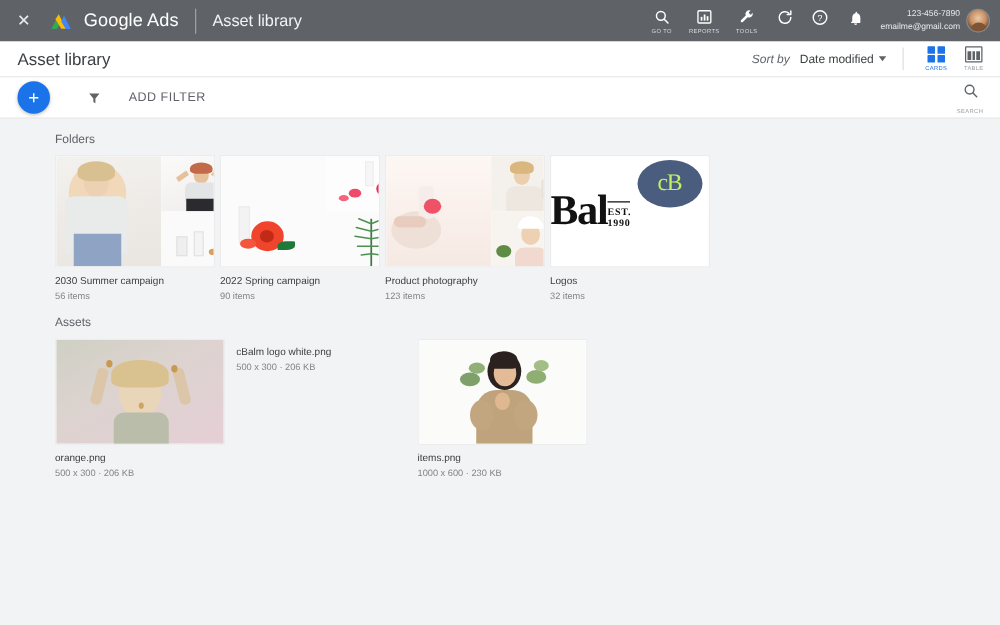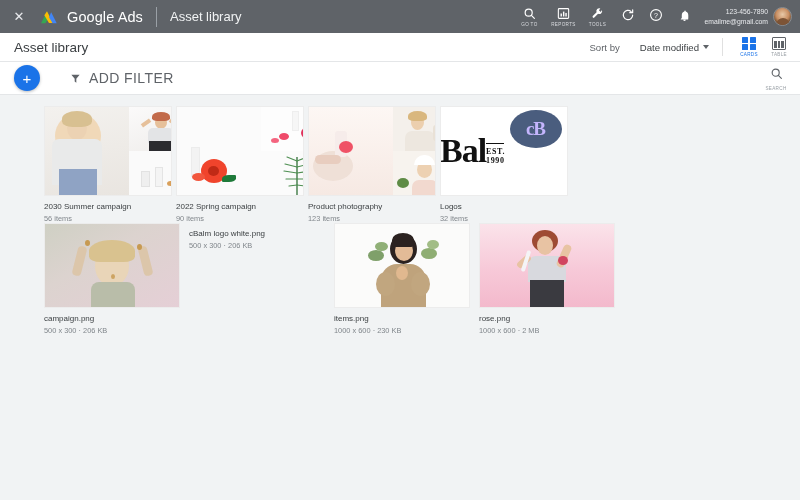--- a/index.html
+++ b/index.html
@@ -70,21 +70,21 @@
 
   
   .titlebar {
     height: 29px; background: #fff;
     display: flex; align-items: center;
     padding: 0 6px 0 14px;
     border-bottom: 1px solid #e4e6e8;
   }
   .page-title { font-size: 13.5px; color: #3c4043; }
   .titlebar-right { margin-left: auto; display: flex; align-items: center; }
-  .sortby { font-size: 9.6px; color: #5f6368; margin-right: 20px; }
+  .sortby { font-size: 9.6px; color: #5f6368; margin-right: 8px; font-style: italic; }
   .sortval {
     font-size: 9.6px; color: #3c4043; cursor: pointer;
     display: flex; align-items: center; gap: 4px;
   }
   .caret {
     width: 0; height: 0; border-left: 3.5px solid transparent;
     border-right: 3.5px solid transparent; border-top: 4px solid #5f6368;
   }
   .vbar { width: 1px; height: 18px; background: #e0e0e0; margin: 0 11px 0 13px; }
   .viewtog {
@@ -111,22 +111,22 @@
   }
   .fab {
     width: 26px; height: 26px; border-radius: 50%; background: #1a73e8;
     color: #fff; display: flex; align-items: center; justify-content: center;
     margin-left: 14px; cursor: pointer;
     box-shadow: 0 1px 3px rgba(60,64,67,.35);
     font-size: 15px; line-height: 1; font-weight: 300;
   }
   .filter-ico { margin-left: 30px; display: flex; align-items: center; }
   .addfilter {
-    font-size: 14px; letter-spacing: .4px; color: #5f6368;
-    margin-left: 8px; cursor: pointer; text-transform: uppercase;
+    font-size: 10px; letter-spacing: .4px; color: #5f6368;
+    margin-left: 22px; cursor: pointer; text-transform: uppercase;
   }
   .searchbtn {
     margin-left: auto; width: 36px;
     display: flex; flex-direction: column; align-items: center; gap: 2px; cursor: pointer;
   }
   .searchbtn .lbl { font-size: 4.6px; letter-spacing: .35px; color: #9aa0a6; text-transform: uppercase; }
 
   
   .content { padding: 11px 0 0 44px; }
   .sect-title { font-size: 9.6px; color: #5f6368; margin-bottom: 7px; }
@@ -184,21 +184,21 @@
   .logo-bah {
     font-family: "Liberation Serif", serif; font-weight: 700; font-size: 27px;
     color: #c0392b; line-height: 26px; letter-spacing: -.5px;
   }
   .logo-cb-wrap {
     width: 100%; height: 50%; background: #fff;
     display: flex; align-items: center; justify-content: center;
   }
   .logo-cb {
     width: 52px; height: 38px; border-radius: 50%; background: #4a5d7e;
-    color: #c4b5fd; font-family: "Liberation Serif", serif; font-weight: 700;
+    color: #bef264; font-family: "Liberation Serif", serif; font-weight: 400;
     font-size: 19px; display: flex; align-items: center; justify-content: center;
     letter-spacing: -1px;
     text-align: right;
   }
   .cbalm-tile {
     width: 100%; height: 100%; background: #cfcfcf;
     display: flex; flex-direction: column; align-items: center; justify-content: center;
   }
   .cbalm-word {
     font-family: "Liberation Serif", serif; font-weight: 700; font-size: 30px;
@@ -346,20 +346,21 @@
         <circle cx="10.5" cy="10.5" r="6.5"></circle>
           <line x1="15.4" y1="15.4" x2="21" y2="21" stroke-linecap="round"></line>
       </svg>
     </span>
     <span class="lbl">SEARCH</span>
   </div>
 </div>
 
 <div class="content">
 
+  <div class="sect-title">Folders</div>
 
   <div class="folder-row">
 
     <div class="folder">
       <div class="thumb">
         <div class="half ph ph-a">
           <div class="blob" style="width:46px;height:46px;left:10px;top:6px;background:#f0d8b8;"></div>
           <div class="person-head" style="width:20px;height:24px;left:22px;top:9px;background:#ecd2b3;"></div>
           <div class="blob" style="width:30px;height:16px;left:17px;top:4px;background:#d8c091;border-radius:50% 50% 35% 35%;"></div>
           <div class="person-body" style="width:50px;height:46px;left:7px;top:32px;background:#e9eaea;"></div>
@@ -464,37 +465,38 @@
           <div class="logo-cb-wrap">
             <div class="logo-cb">cB</div>
           </div>
         </div>
       </div>
       <div class="fname">Logos</div>
       <div class="fcount">32 items</div>
     </div>
   </div>
 
+  <div class="sect-title assets">Assets</div>
 
   <div class="asset-row">
 
     <div class="asset">
       <div class="athumb">
         <div class="ph" style="background:linear-gradient(150deg,#cfd0c4 0%,#dcd3cf 40%,#e5cfd6 100%);">
           <div class="blob" style="width:34px;height:40px;left:50px;top:22px;background:#e9d5b8;"></div>
           <div class="blob" style="width:46px;height:22px;left:44px;top:16px;background:#d9c28f;border-radius:50% 50% 25% 25%;"></div>
           <div style="position:absolute;left:46px;top:58px;width:44px;height:28px;background:#b9bda9;border-radius:8px 8px 0 0;"></div>
           <div style="position:absolute;left:30px;top:22px;width:9px;height:30px;background:#dcc6aa;border-radius:4px;transform:rotate(14deg);"></div>
           <div style="position:absolute;left:96px;top:22px;width:9px;height:30px;background:#dcc6aa;border-radius:4px;transform:rotate(-14deg);"></div>
           <div class="blob" style="width:5px;height:6px;left:40px;top:16px;background:#c79a52;"></div>
           <div class="blob" style="width:5px;height:6px;left:92px;top:20px;background:#c79a52;"></div>
           <div class="blob" style="width:4px;height:5px;left:66px;top:50px;background:#cda463;"></div>
         </div>
       </div>
-      <div class="aname">campaign.png</div>
+      <div class="aname">orange.png</div>
       <div class="ameta">500 x 300 · 206 KB</div>
     </div>
 
     <div class="asset">
       <div class="aname">cBalm logo white.png</div>
       <div class="ameta">500 x 300 · 206 KB</div>
     </div>
 
     <div class="asset">
       <div class="athumb">
@@ -509,30 +511,14 @@
           <div class="blob" style="width:16px;height:11px;left:33px;top:26px;background:#7fa06a;"></div>
           <div class="blob" style="width:13px;height:9px;left:40px;top:18px;background:#90b077;"></div>
           <div class="blob" style="width:16px;height:11px;left:86px;top:24px;background:#8fae73;"></div>
           <div class="blob" style="width:12px;height:9px;left:92px;top:16px;background:#a2bd86;"></div>
         </div>
       </div>
       <div class="aname">items.png</div>
       <div class="ameta">1000 x 600 · 230 KB</div>
     </div>
 
-    <div class="asset">
-      <div class="athumb">
-        <div class="ph" style="background:linear-gradient(180deg,#fbe3ea 0%,#f7c9d8 55%,#f3b9cc 100%);">
-          <div class="blob" style="width:26px;height:22px;left:52px;top:6px;background:#9e4b33;"></div>
-          <div class="person-head" style="width:16px;height:19px;left:57px;top:12px;background:#e8c3a3;"></div>
-          <div style="position:absolute;left:48px;top:32px;width:38px;height:26px;background:#d8d9de;border-radius:8px 8px 0 0;"></div>
-          <div style="position:absolute;left:50px;top:56px;width:34px;height:29px;background:#3a3a40;"></div>
-          <div style="position:absolute;left:36px;top:34px;width:16px;height:7px;background:#e8c3a3;transform:rotate(-42deg);border-radius:4px;"></div>
-          <div style="position:absolute;left:80px;top:20px;width:8px;height:24px;background:#e8c3a3;transform:rotate(24deg);border-radius:4px;"></div>
-          <div class="blob" style="width:10px;height:9px;left:78px;top:32px;background:#d1445f;"></div>
-          <div style="position:absolute;left:44px;top:26px;width:4px;height:22px;background:#f4f4f6;transform:rotate(18deg);border-radius:2px;"></div>
-        </div>
-      </div>
-      <div class="aname">rose.png</div>
-      <div class="ameta">1000 x 600 · 2 MB</div>
-    </div>
   </div>
 </div>
 
 </body></html>

